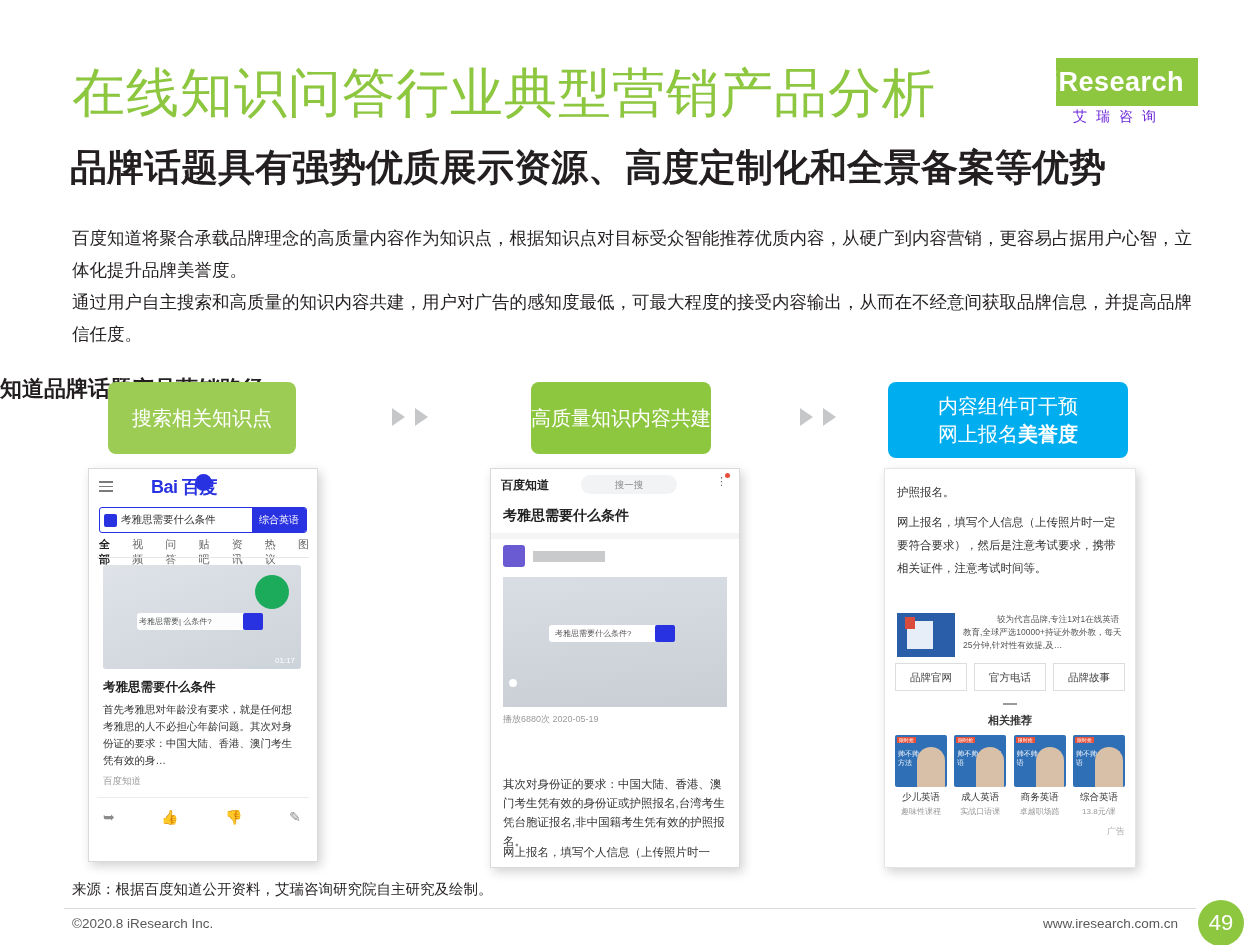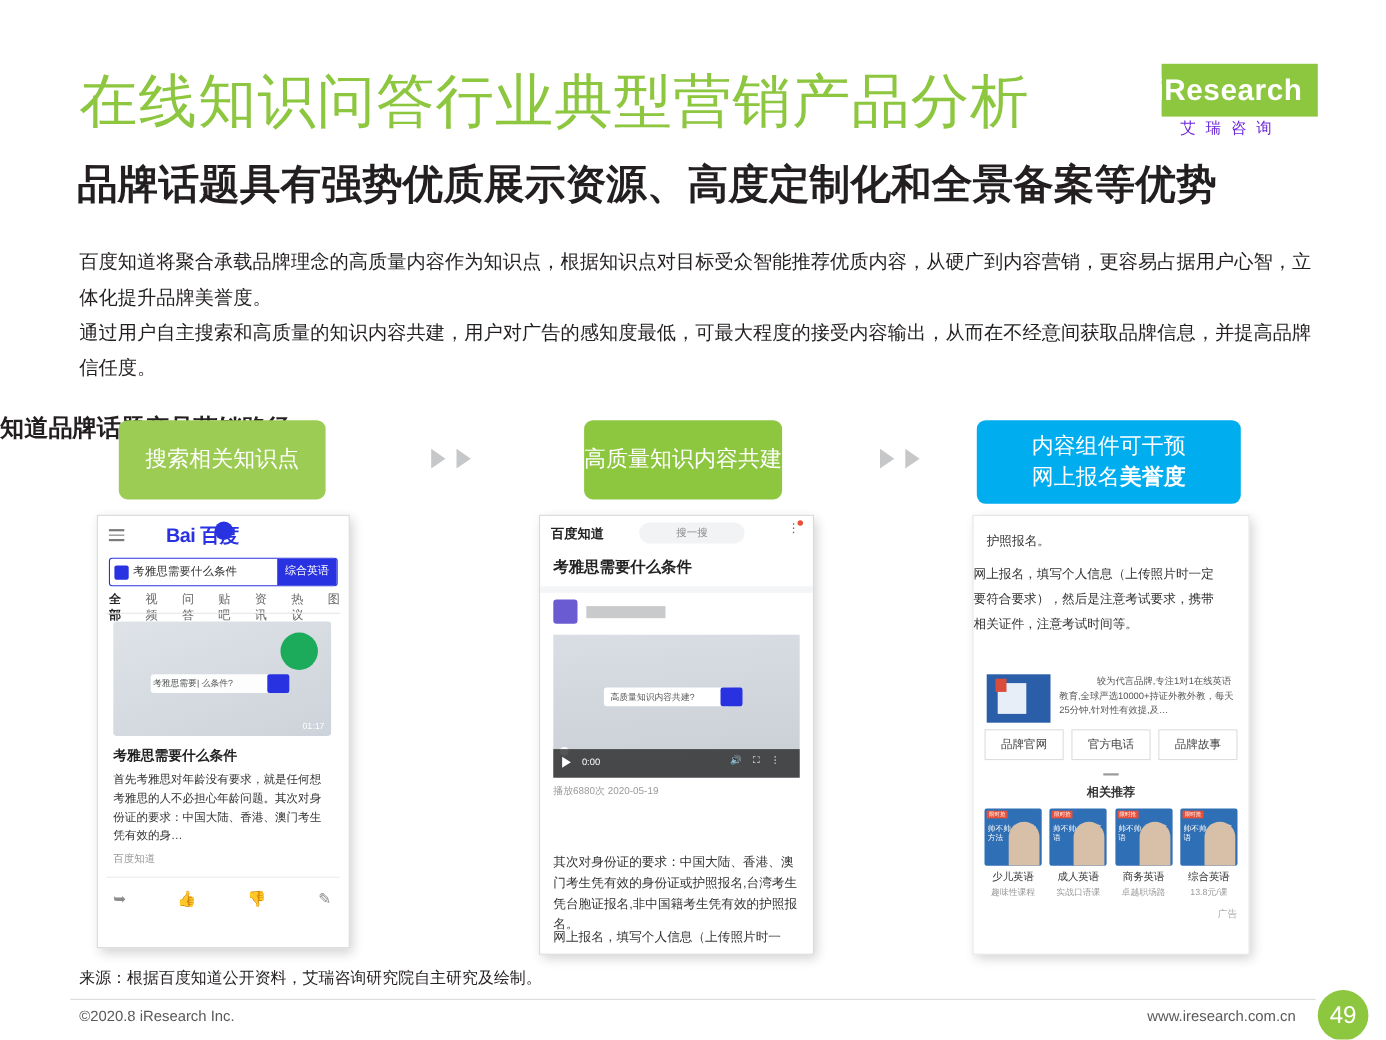--- a/index.html
+++ b/index.html
@@ -169,21 +169,21 @@
   .c2 .ctrl .r{position:absolute;right:8px;top:5px;letter-spacing:10px;}
   .c2 .seek{position:absolute;left:6px;bottom:20px;width:8px;height:8px;border-radius:50%;background:#fff;}
   .c2 .meta{position:absolute;left:12px;top:244px;font-size:9px;color:#9a9a9a;}
   .c2 .p1{position:absolute;left:12px;top:262px;width:224px;font-size:11.5px;line-height:19px;color:#333;}
   .c2 .p2{position:absolute;left:12px;top:306px;width:224px;font-size:11.5px;line-height:19px;color:#333;}
   .c2 .p3{position:absolute;left:12px;top:374px;width:224px;font-size:11.5px;line-height:19px;color:#333;}
 
   
   .c3{left:884px;top:468px;width:250px;height:398px;border:1px solid #e4e5e6;}
   .c3 .t1{position:absolute;left:12px;top:14px;width:228px;font-size:11.5px;line-height:19px;color:#333;}
-  .c3 .t2{position:absolute;left:0;top:42px;width:228px;font-size:11.5px;line-height:23px;color:#333;}
+  .c3 .t2{position:absolute;left:12px;top:42px;width:228px;font-size:11.5px;line-height:23px;color:#333;}
   .c3 .adcard{position:absolute;left:12px;top:144px;width:228px;height:48px;}
   .c3 .adimg{position:absolute;left:0;top:0;width:58px;height:44px;background:#2a5ea8;}
   .c3 .adimg .b{position:absolute;left:10px;top:8px;width:26px;height:28px;background:#e8eef7;}
   .c3 .adimg .r{position:absolute;left:8px;top:4px;width:10px;height:12px;background:#d94c3d;}
   .c3 .adtext{position:absolute;left:66px;top:0;width:162px;font-size:8.5px;line-height:13px;color:#555;}
   .c3 .btnrow{position:absolute;left:10px;top:194px;width:230px;display:flex;justify-content:space-between;}
   .c3 .btnrow div{
     width:70px;height:26px;border:1px solid #dcdddf;border-radius:0;
     font-size:10.5px;color:#444;line-height:26px;text-align:center;background:#fff;
   }
@@ -307,28 +307,23 @@
       <div class="bz">百度知道</div>
       <div class="pill">搜一搜</div>
       <div class="dots">⋮</div>
       <div class="reddot"></div>
     </div>
     <div class="q">考雅思需要什么条件</div>
     <div class="sep"></div>
     <div class="avatar"></div>
     <div class="blurname"></div>
     <div class="player">
-      <div class="psearch">高质量知识内容共建?</div>
+      <div class="psearch">考雅思需要什么条件?</div>
       <div class="psicon"></div>
       <div class="seek"></div>
-      <div class="ctrl">
-        <div class="play"></div>
-        <div class="t">0:00</div>
-        <div class="r">🔊⛶⋮</div>
-      </div>
     </div>
     <div class="meta">播放6880次  2020-05-19</div>
     <div class="p2">其次对身份证的要求：中国大陆、香港、澳门考生凭有效的身份证或护照报名,台湾考生凭台胞证报名,非中国籍考生凭有效的护照报名。</div>
     <div class="p3">网上报名，填写个人信息（上传照片时一</div>
   </div>
 
   <div class="card card-shadow c3">
     <div class="t1">护照报名。</div>
     <div class="t2">网上报名，填写个人信息（上传照片时一定要符合要求），然后是注意考试要求，携带相关证件，注意考试时间等。</div>
     <div class="adcard">

